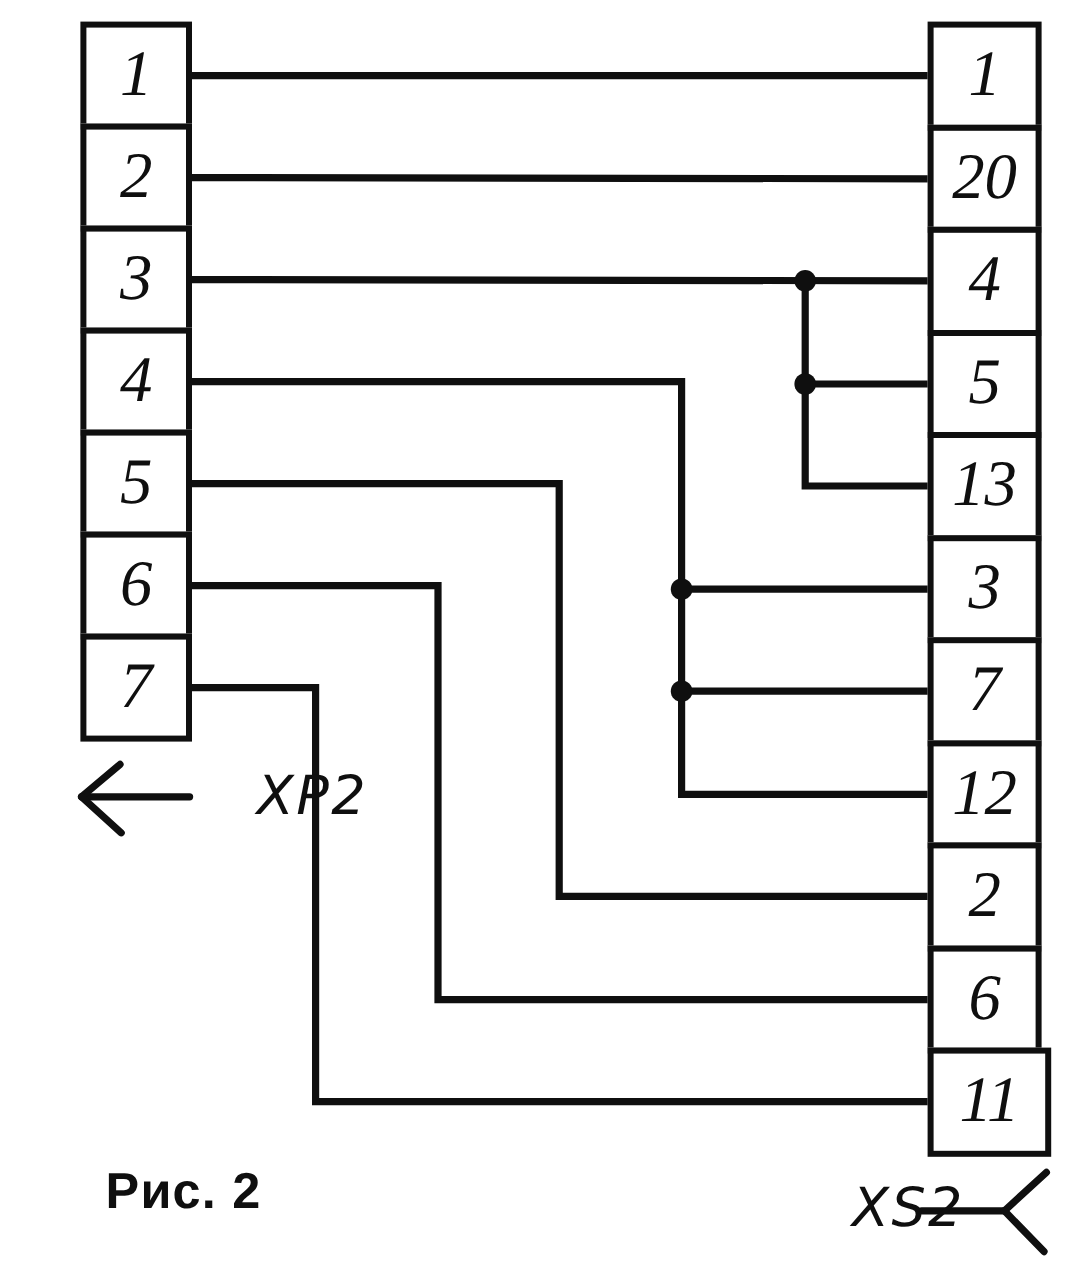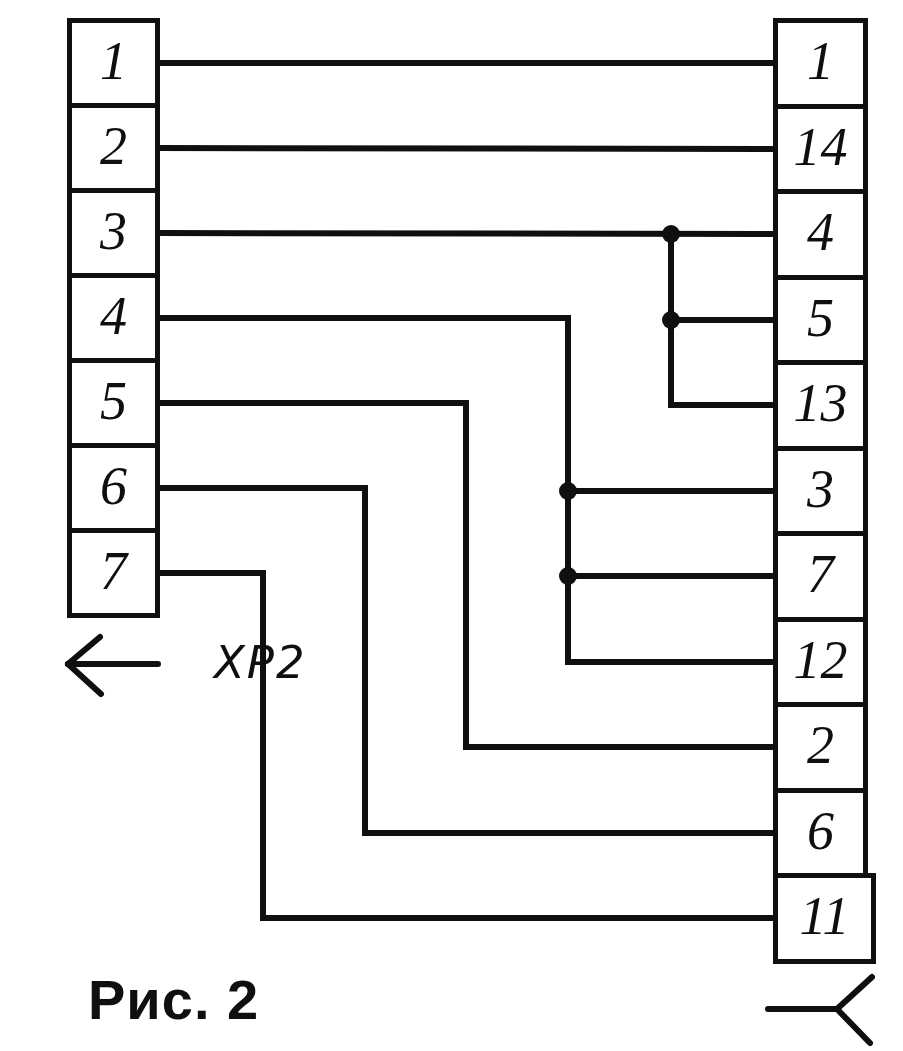--- a/index.html
+++ b/index.html
@@ -80,21 +80,21 @@
   .xs2-label {
     left: 662px;
     top: 984px;
   }
   .caption {
     position: absolute;
     left: 88px;
     top: 972px;
     font-family: "Liberation Sans", sans-serif;
     font-weight: 700;
-    font-size: 56px;
+    font-size: 42px;
     line-height: 1;
     color: var(--ink, #0f0f0f);
     letter-spacing: 1px;
     white-space: nowrap;
   }
 </style>
 </head>
 <body>
 
 <div class="canvas">
@@ -144,21 +144,21 @@
       </div>
       <div class="pin-box" style="left: 67px; top: 528px; width: 93px; height: 90px;">
         <span class="pin-label">7</span>
       </div>
     </div>
   <div class="connector-group" id="xs2-connector">
       <div class="pin-box" style="left: 773px; top: 18px; width: 95px; height: 90.5px;">
         <span class="pin-label">1</span>
       </div>
       <div class="pin-box" style="left: 773px; top: 103.5px; width: 95px; height: 90.5px;">
-        <span class="pin-label">14</span>
+        <span class="pin-label">20</span>
       </div>
       <div class="pin-box" style="left: 773px; top: 189px; width: 95px; height: 90.5px;">
         <span class="pin-label">4</span>
       </div>
       <div class="pin-box" style="left: 773px; top: 274.5px; width: 95px; height: 90.5px;">
         <span class="pin-label">5</span>
       </div>
       <div class="pin-box" style="left: 773px; top: 360px; width: 95px; height: 90.5px;">
         <span class="pin-label">13</span>
       </div>
@@ -177,16 +177,17 @@
       <div class="pin-box" style="left: 773px; top: 787.5px; width: 95px; height: 90.5px;">
         <span class="pin-label">6</span>
       </div>
       <div class="pin-box" style="left: 773px; top: 873px; width: 103px; height: 90.5px;">
         <span class="pin-label">11</span>
       </div>
     </div>
 
   <div class="tag-label xp2-label">XP2</div>
 
+  <div class="tag-label xs2-label">XS2</div>
 
   <div class="caption">Рис. 2</div>
 
 </div>
 
 </body></html>

